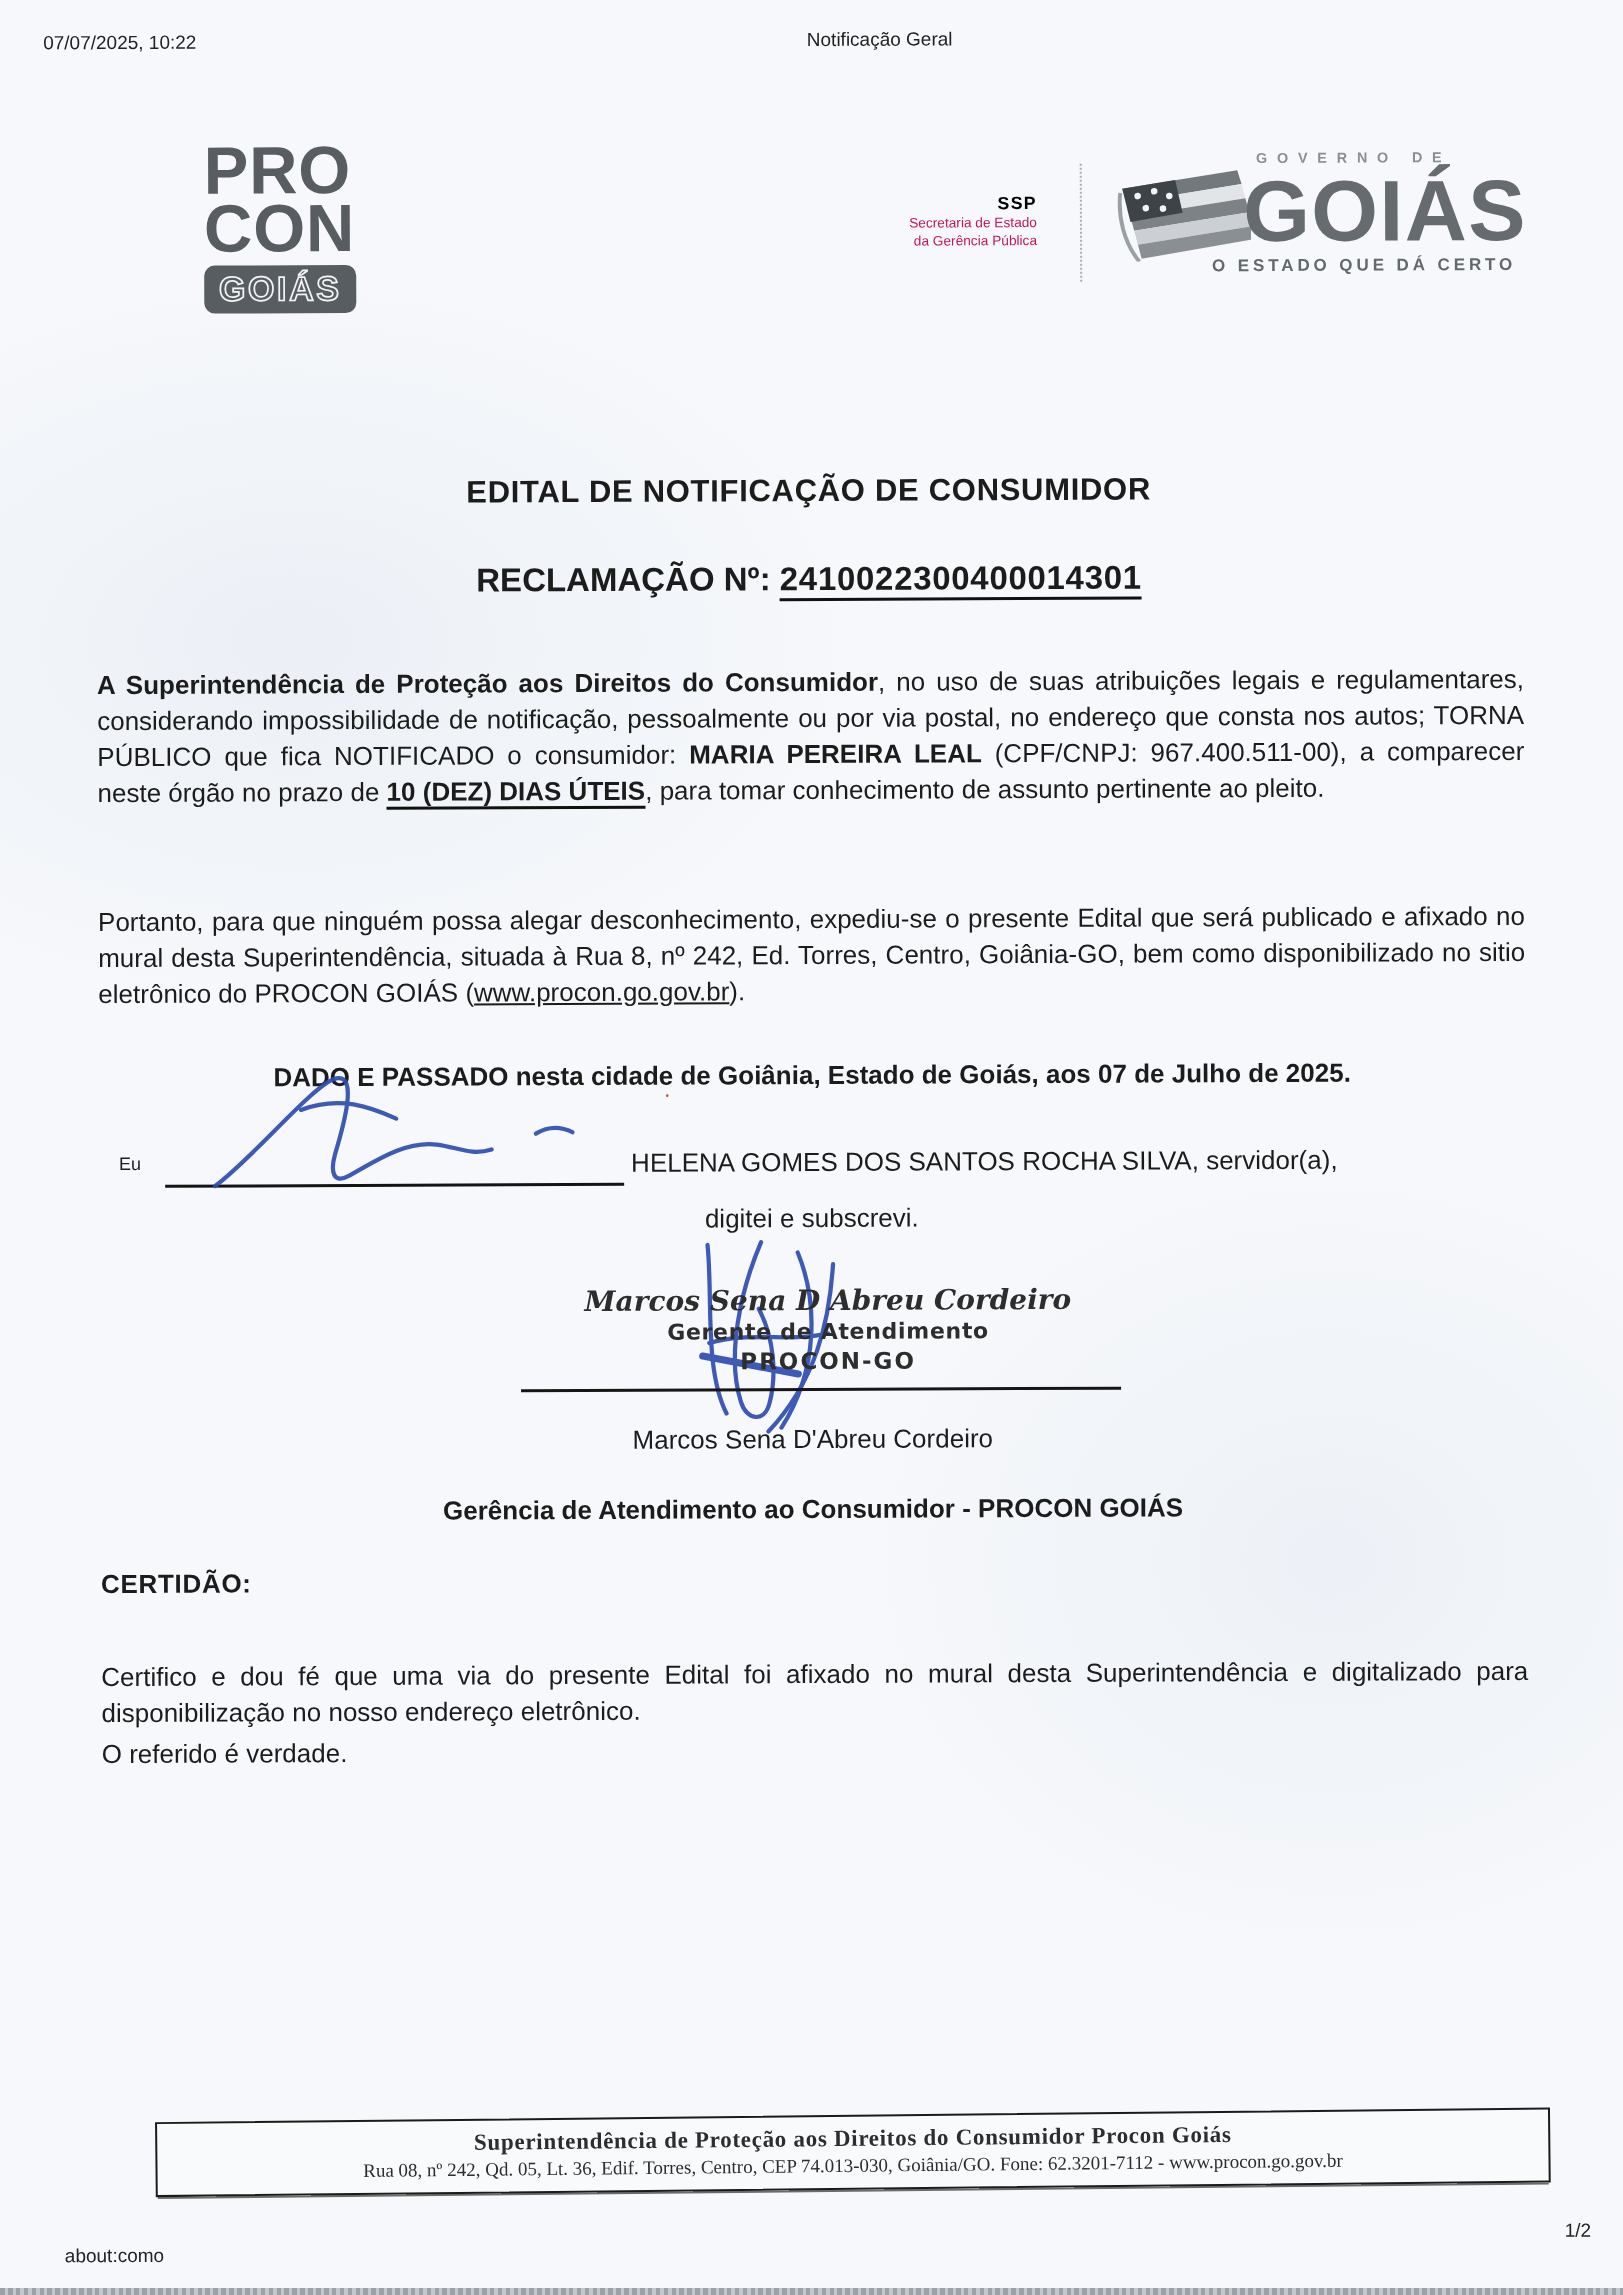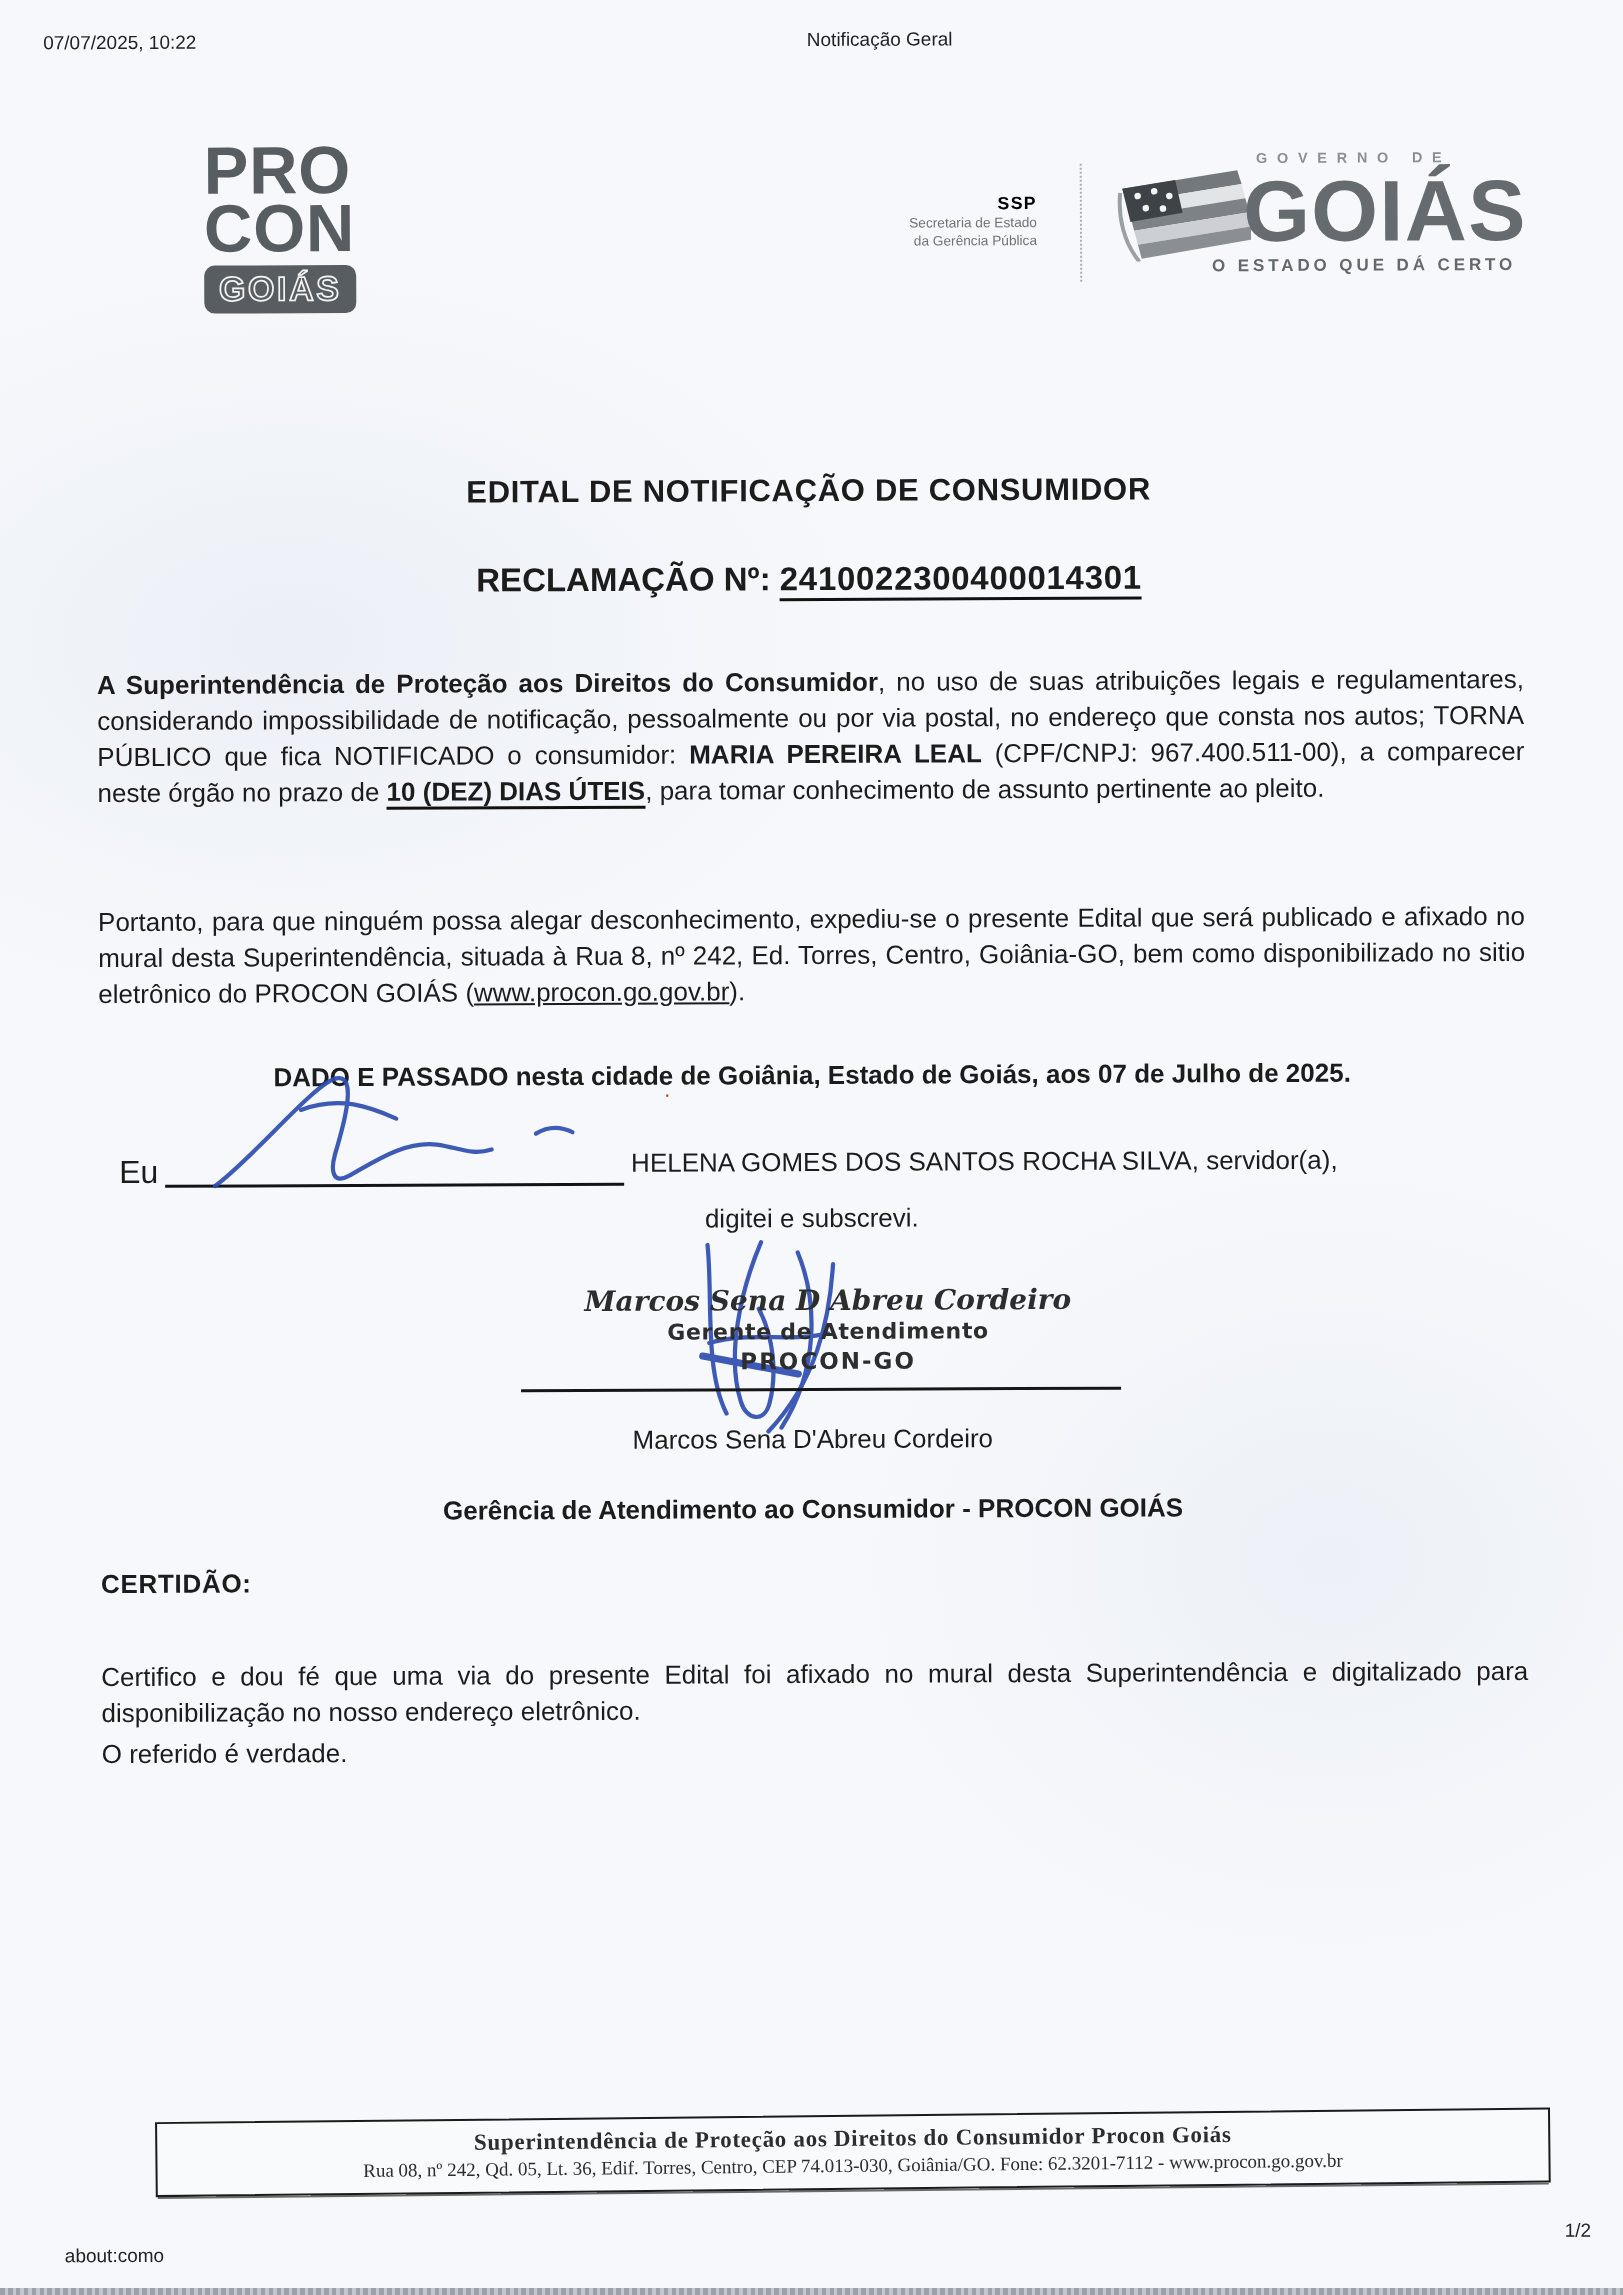--- a/index.html
+++ b/index.html
@@ -24,21 +24,21 @@
   .pf-url{top:2242px;left:60px;}
   .pf-page{top:2223px;left:1533px;margin-left:27px;}
 
   
   .procon-logo{position:absolute;top:139px;left:208px;width:156px;color:#585d61;line-height:.86;}
   .procon-word{font-size:67px;font-weight:900;letter-spacing:0.7px;}
   .procon-badge{margin-top:9.2px;background:#585d61;border-radius:10.5px;width:152px;height:48px;display:flex;align-items:center;justify-content:center;}
 
   .ssp-logo{position:absolute;top:194px;left:871px;width:170px;text-align:right;}
   .ssp-acronym{font-size:17.7px;font-weight:bold;color:#000000;letter-spacing:1.3px;}
-  .ssp-line{font-size:13.7px;color:#737373;line-height:17.7px;}
+  .ssp-line{font-size:13.7px;color:#be185d;line-height:17.7px;}
 
   .logo-divider{position:absolute;top:165px;left:1084px;height:118px;border-left:2px dotted #a9adb2;}
 
   .governo-logo{position:absolute;top:152px;left:1121px;width:399px;color:#63686c;}
   .gov-kicker{font-size:14.4px;letter-spacing:9.8px;color:#8a8f93;font-weight:bold;text-align:center;padding-left:75px;}
   .gov-main{display:flex;align-items:center;margin-top:-3.9px;}
   .gov-flag{width:134px;height:92px;flex:0 0 auto;margin-top:6.5px;}
   .gov-name{font-size:86px;font-weight:900;letter-spacing:1.3px;margin-left:-7.9px;color:#666b6f;}
   .gov-slogan{font-size:17px;font-weight:bold;letter-spacing:3.9px;text-align:right;margin-top:-5.2px;color:#63686c;}
 
@@ -52,21 +52,21 @@
   .para1{top:638px;}
   .para2{top:875px;}
   .bold{font-weight:bold;}
   .bold-underline{font-weight:bold;border-bottom:3.9px solid #111;}
   .link-like{text-decoration:underline;}
   .ink-speck{position:absolute;top:1081px;left:664px;color:#c23b2e;font-size:22px;transform:rotate(14deg);}
 
   .dado{position:absolute;top:1060px;left:99px;width:1427px;text-align:center;font-size:26px;font-weight:bold;}
 
   
-  .eu-label{position:absolute;top:1151px;left:119px;font-size:32px;}
+  .eu-label{position:absolute;top:1151px;left:119px;font-size:18px;}
   .eu-underline{position:absolute;top:1182px;left:165px;width:459px;height:3.3px;background:#141414;}
   .sig1{position:absolute;top:1062px;left:196px;width:419px;height:137px;}
   .servidor-text{position:absolute;top:1147px;left:631px;font-size:26px;}
   .digitei{position:absolute;top:1203px;left:0;right:0;text-align:center;font-size:26px;}
 
   .sig2{position:absolute;top:1238px;left:669px;width:216px;height:196px;}
 
   .stamp{position:absolute;top:1284px;left:0;right:0;text-align:center;color:#2d2d2d;transform:translateX(15.7px);}
   .stamp-name{font-family:"DejaVu Serif", serif;font-style:italic;font-weight:bold;font-size:28px;line-height:33px;}
   .stamp-role{font-family:"DejaVu Sans", sans-serif;font-weight:bold;font-size:22px;line-height:30px;letter-spacing:0.7px;}

